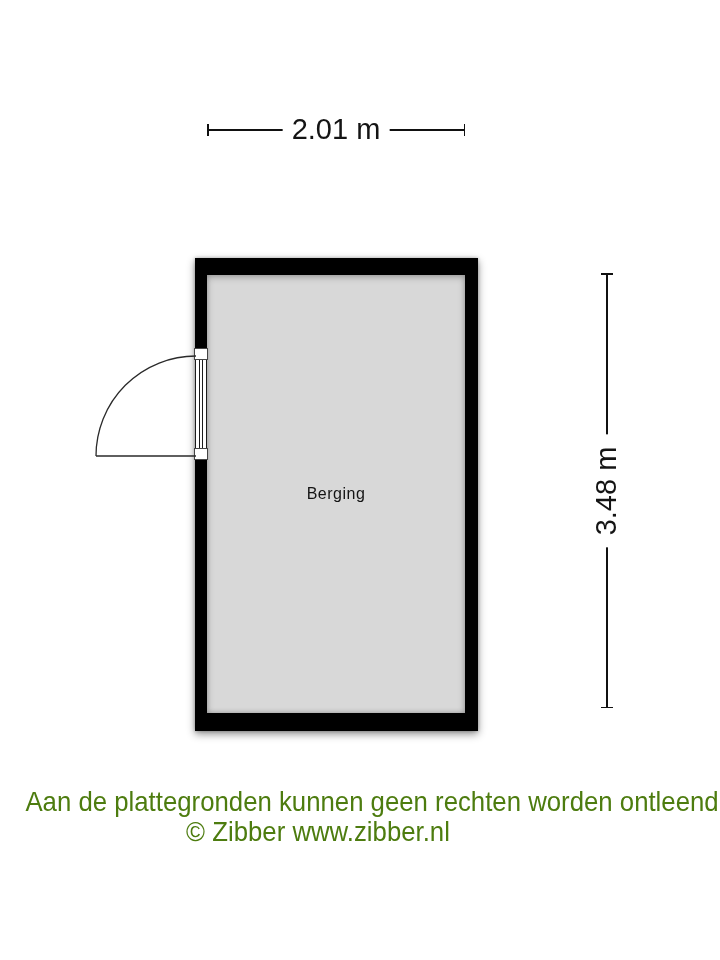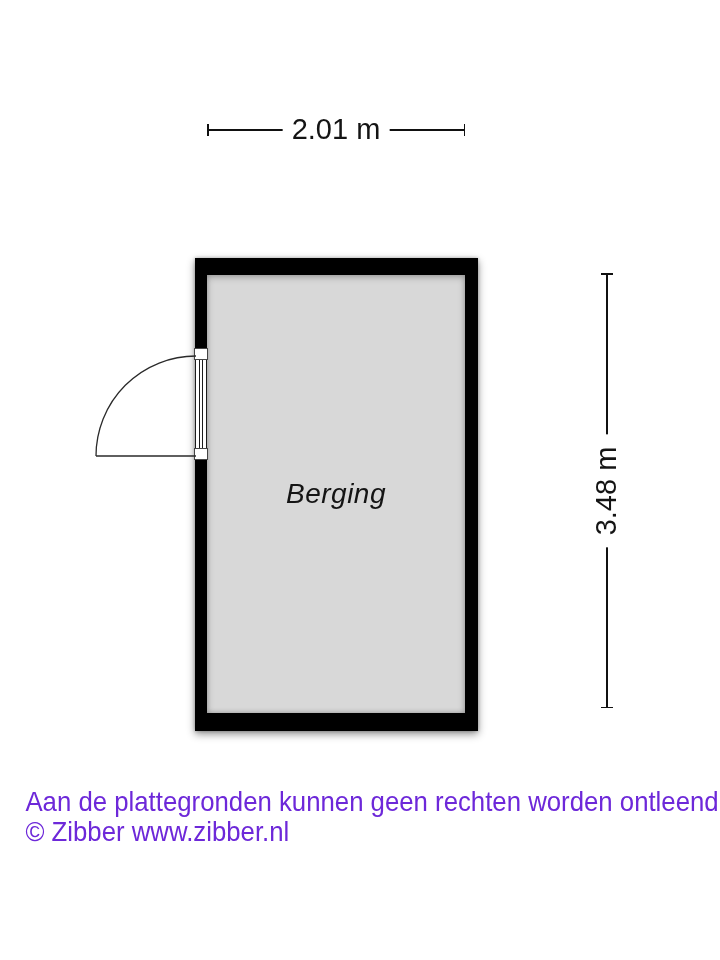--- a/index.html
+++ b/index.html
@@ -42,21 +42,21 @@
     box-shadow: 0 3px 8px rgba(0,0,0,0.45), 0 0 3px rgba(0,0,0,0.25);
   }
   .room .interior {
     position: absolute; left: 12px; top: 17px; width: 258px; height: 438px;
     background: #d8d8d8;
     box-shadow: inset 0 2px 7px rgba(0,0,0,0.28), inset 0 -1px 4px rgba(0,0,0,0.15);
   }
   .room-label {
     position: absolute; left: 12px; top: 17px; width: 258px; height: 438px;
     display: flex; align-items: center; justify-content: center;
-    font-size: 28px; color: #141414; letter-spacing: 0.5px; font-style: italic;
+    font-size: 16px; color: #141414; letter-spacing: 0.5px;
   }
 
   
   .door-opening {
     position: absolute; left: 0; top: 90px; 
     width: 12px; height: 112px; background: #ffffff;
   }
   .door-jamb {
     position: absolute; left: -1px; width: 14px; height: 12px;
     background: #ffffff; border: 1px solid #444;
@@ -68,21 +68,21 @@
     background: #ffffff;
     border-left: 1.4px solid #1c1c1c; border-right: 1.4px solid #1c1c1c;
     display: flex; justify-content: space-evenly;
   }
   .door-panel .panel-line { width: 1.2px; height: 100%; background: #1c1c1c; }
 
   
   .door-swing { position: absolute; left: 84px; top: 344px; width: 126px; height: 126px; }
 
   
-  .footer { position: absolute; left: 0; top: 787px; width: 636px; text-align: left; color: #6d28d9; }
+  .footer { position: absolute; left: 0; top: 787px; width: 636px; text-align: center; color: #4d7c0f; }
   .footer .footer-line {
     font-size: 28px; line-height: 29.5px; white-space: nowrap;
     transform: scaleX(0.92); transform-origin: 50% 0;
   }
 </style>
 </head>
 <body>
 
 <div class="canvas">
 

